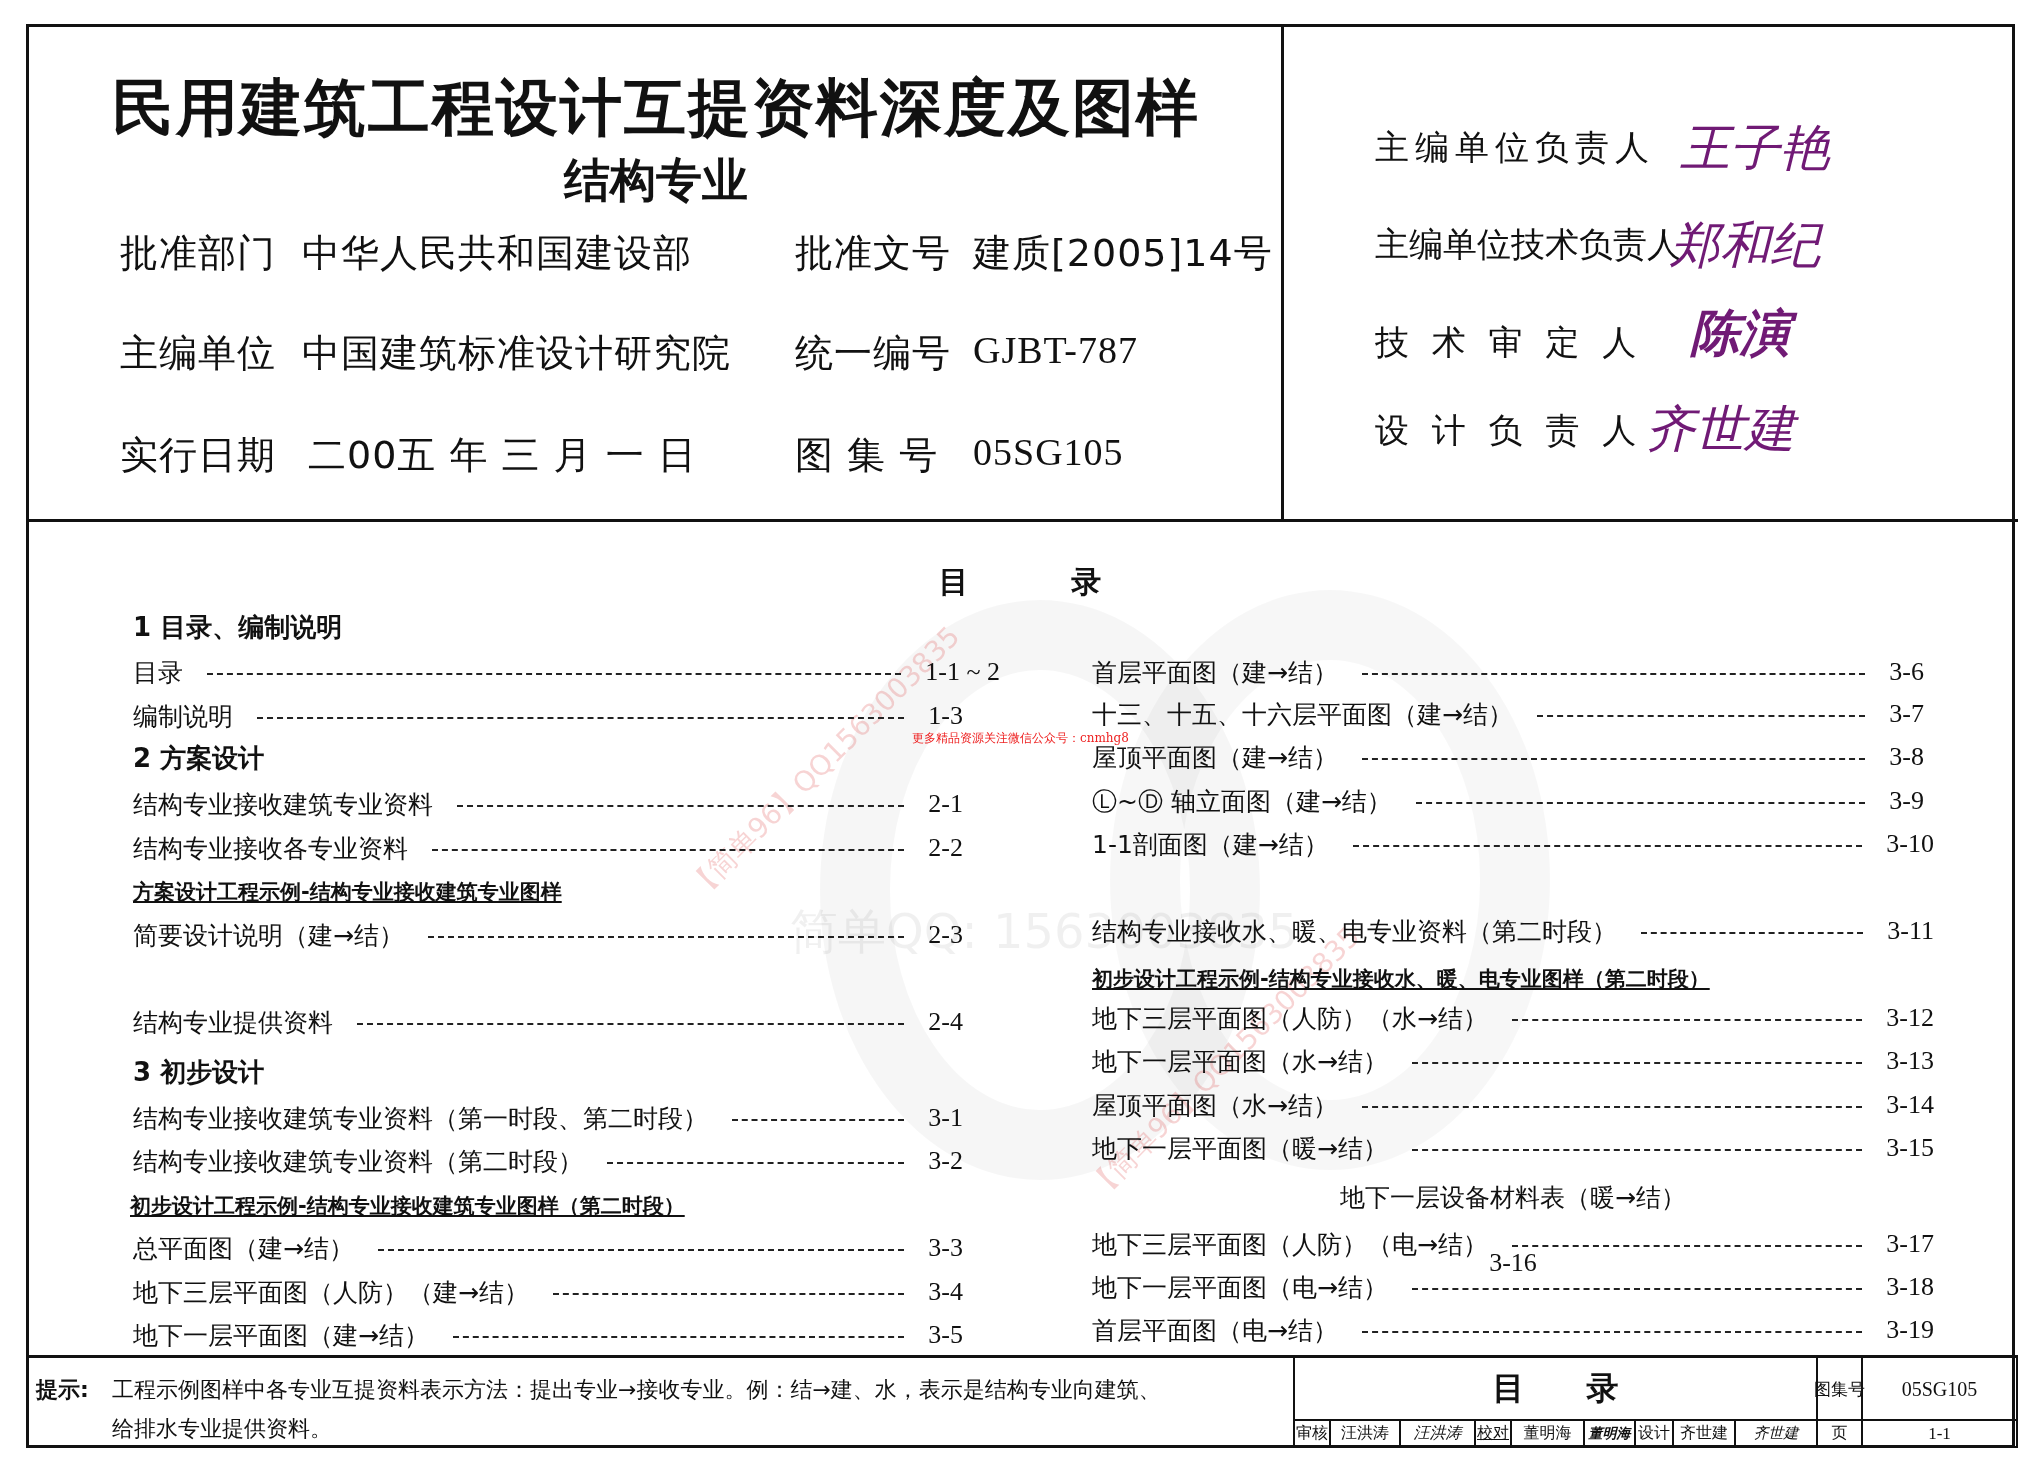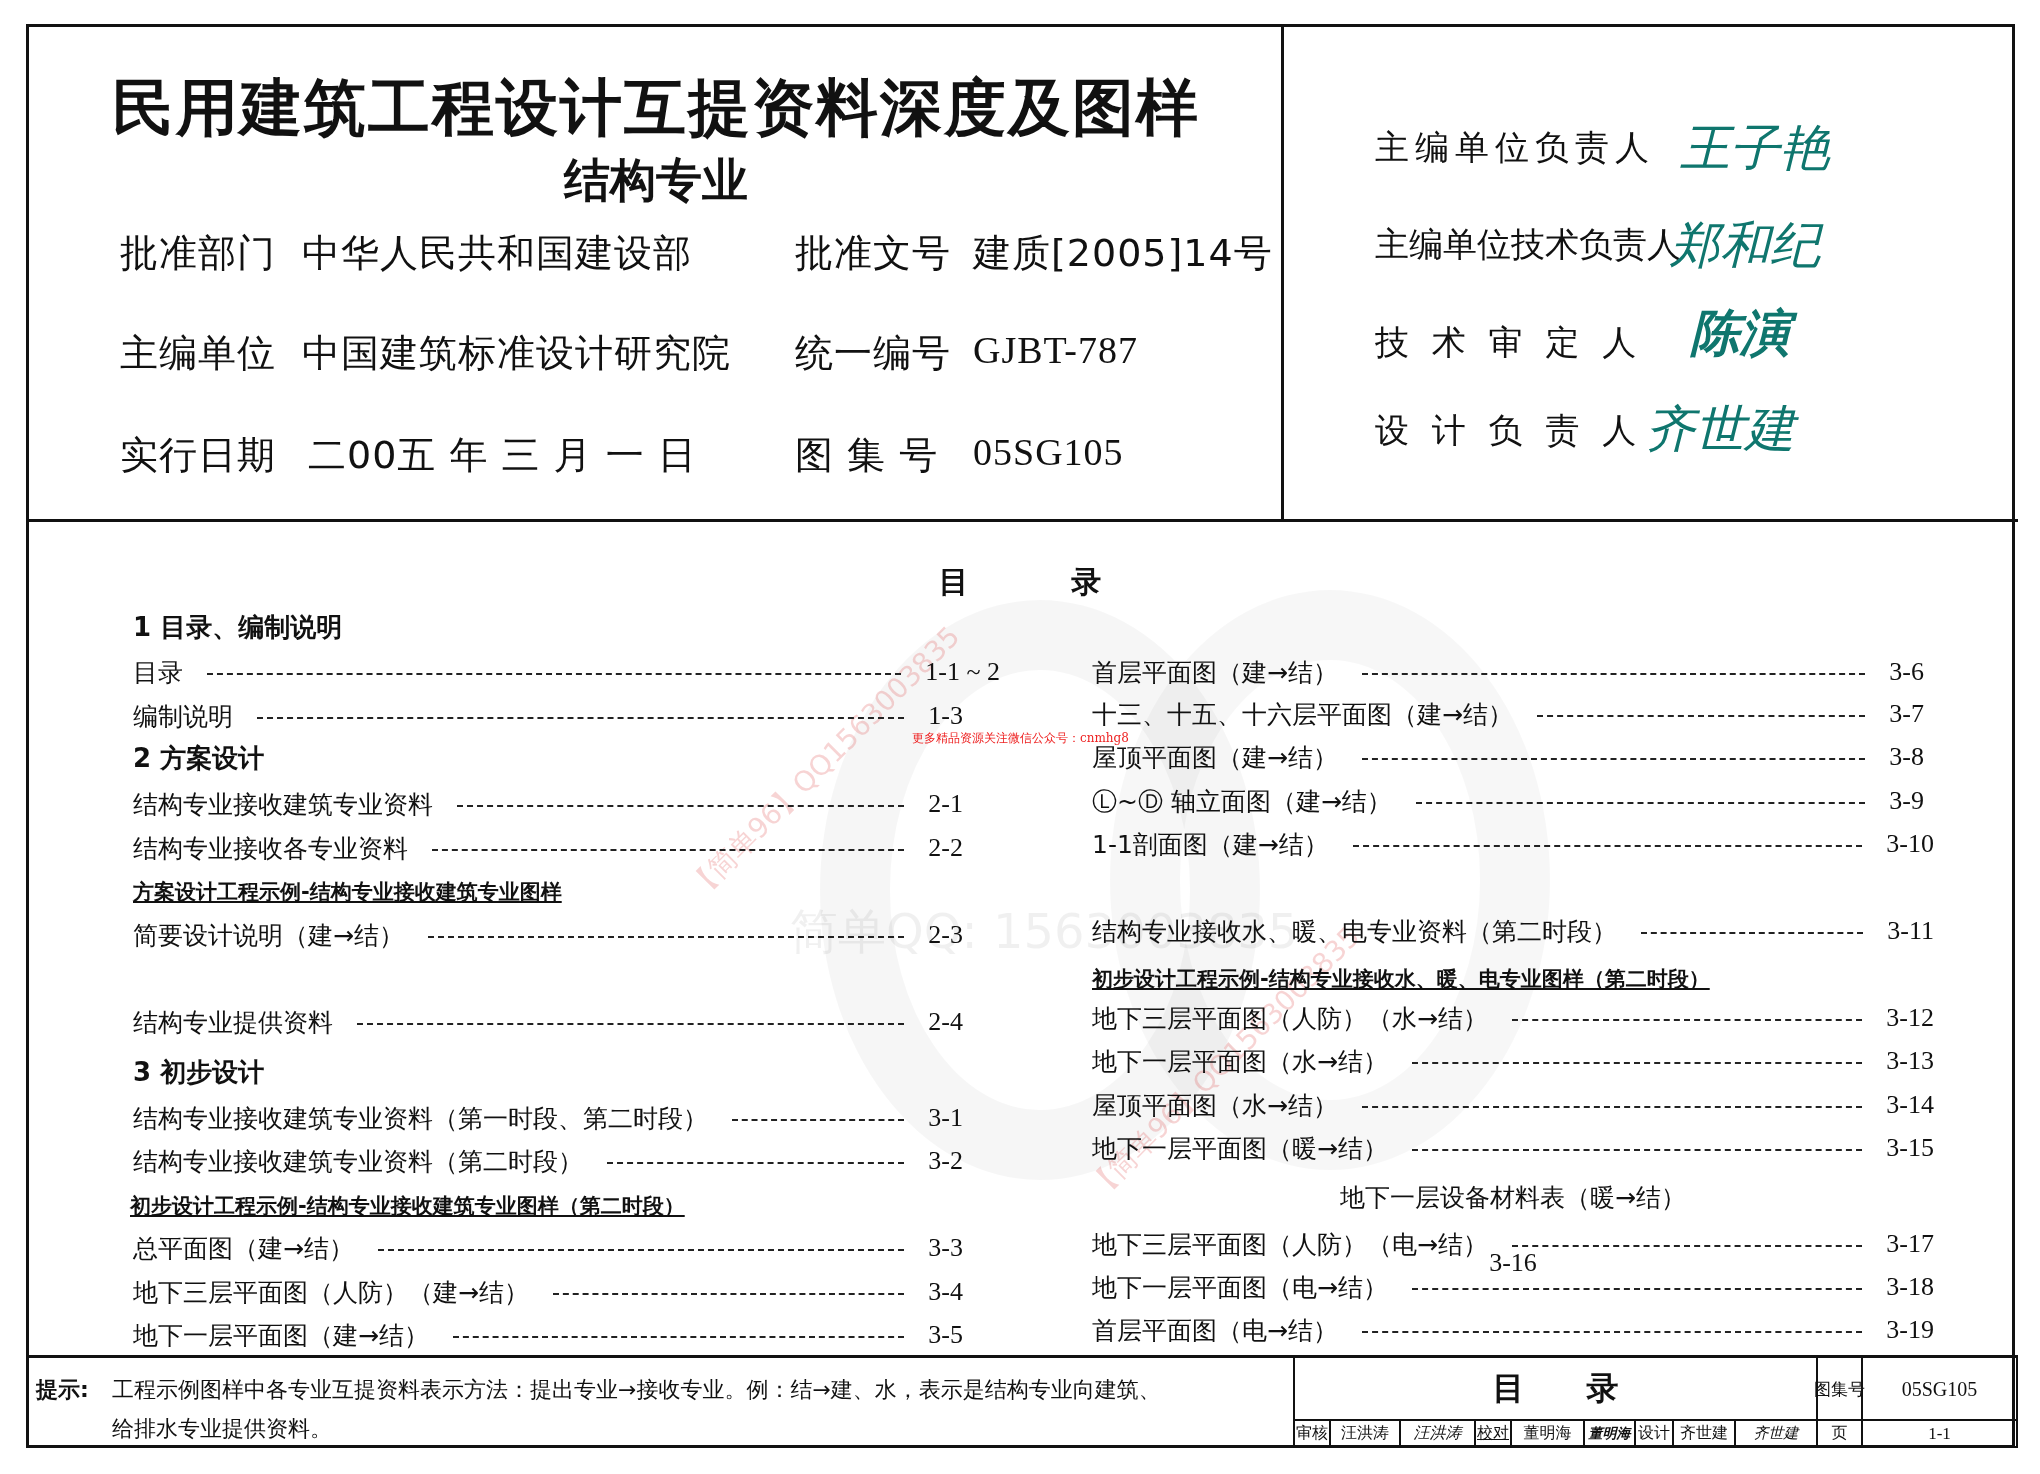--- a/index.html
+++ b/index.html
@@ -9,21 +9,21 @@
            border:3px solid #111; box-sizing:border-box; }
   .hline { position:absolute; background:#111; height:3px; }
   .vline { position:absolute; background:#111; width:3px; }
   .title { position:absolute; left:30px; width:1252px; top:66px; text-align:center;
            font-size:62px; font-weight:bold; letter-spacing:2px; }
   .subtitle { position:absolute; left:30px; width:1252px; top:150px; text-align:center;
            font-size:46px; font-weight:bold; }
   .meta { position:absolute; font-size:38px; white-space:pre; letter-spacing:1px; }
   .sign-label { position:absolute; left:1375px; font-size:34px; letter-spacing:6px; white-space:pre; }
   .sign { position:absolute; font-family:"DejaVu Serif", serif; font-style:italic;
-          font-size:50px; color:#0f766e; white-space:pre; }
+          font-size:50px; color:#701a75; white-space:pre; }
   .toc-head { position:absolute; left:0; width:2040px; top:562px; text-align:center;
               font-size:30px; font-weight:bold; }
   .toc-head span { display:inline-block; margin:0 46px; }
   .toc-row { position:absolute; height:36px; display:flex; align-items:center; font-size:25px;gap:16px; }
   .toc-row .lbl { white-space:nowrap; }
   .toc-row .dots { flex:1; border-bottom:2px dashed #222; margin:0 8px; height:0; transform:translateY(2px); }
   .toc-row .pg { white-space:nowrap; font-family:"Liberation Serif", serif; font-size:26px; }
   .sec { position:absolute; font-size:26px; font-weight:bold; white-space:nowrap; }
   .subsec { position:absolute; font-size:21px; font-weight:bold; white-space:nowrap;text-decoration:underline; }
   .wm-circle { position:absolute; border-radius:50%; border:70px solid rgba(0,0,0,0.035); }

